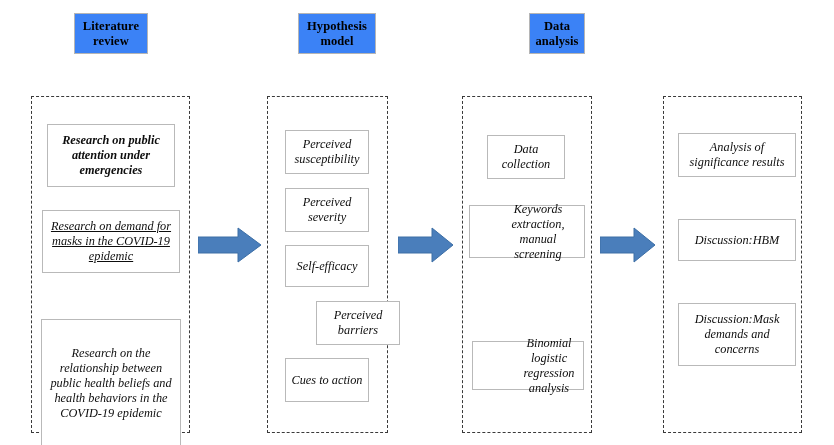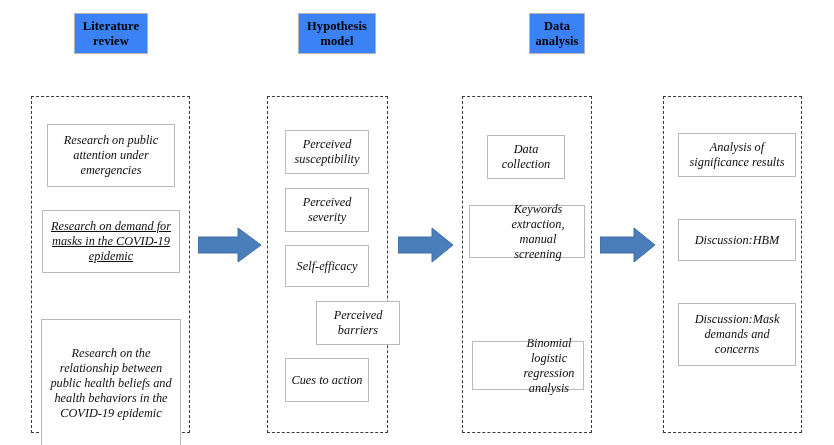--- a/index.html
+++ b/index.html
@@ -93,21 +93,21 @@
       <span>analysis</span>
     </span>
   </div>
 
 
   <div class="stage-box" style="left:31px; top:96px; width:159px; height:337px;"></div>
   <div class="stage-box" style="left:267px; top:96px; width:121px; height:337px;"></div>
   <div class="stage-box" style="left:462px; top:96px; width:130px; height:337px;"></div>
   <div class="stage-box" style="left:663px; top:96px; width:139px; height:337px;"></div>
 
-  <div class="item-box" style="left:47px; top:124px; width:128px; height:63px;">Research on public attention under emergencies</div>
+  <div class="item-box" style="left:47px; top:124px; width:128px; height:63px;font-weight:bold;">Research on public attention under emergencies</div>
   <div class="item-box" style="left:42px; top:210px; width:138px; height:63px;text-decoration:underline;">Research on demand for masks in the COVID-19 epidemic</div>
   <div class="item-box" style="left:41px; top:305px; width:140px; height:128px;margin-top:14px;">Research on the relationship between public health beliefs and health behaviors in the COVID-19 epidemic</div>
 
   <div class="item-box" style="left:285px; top:130px; width:84px; height:44px;">Perceived susceptibility</div>
   <div class="item-box" style="left:285px; top:188px; width:84px; height:44px;">Perceived severity</div>
   <div class="item-box" style="left:285px; top:245px; width:84px; height:42px;">Self-efficacy</div>
   <div class="item-box" style="left:285px; top:301px; width:84px; height:44px;margin-left:31px;">Perceived barriers</div>
   <div class="item-box" style="left:285px; top:358px; width:84px; height:44px;">Cues to action</div>
 
   <div class="item-box" style="left:487px; top:135px; width:78px; height:44px;">Data collection</div>

